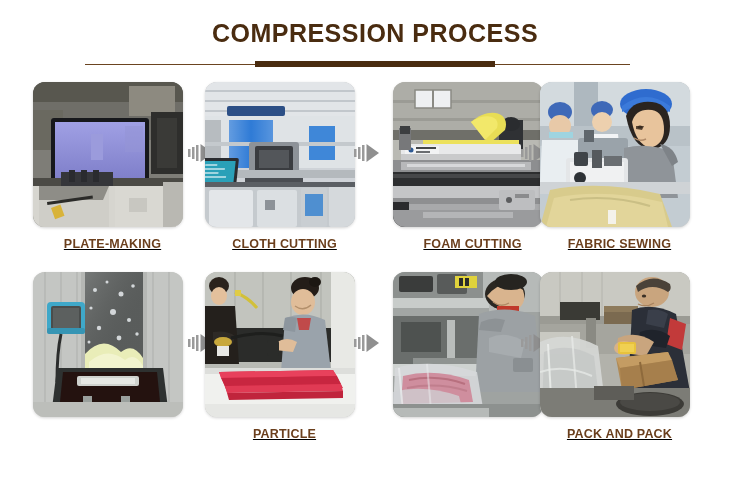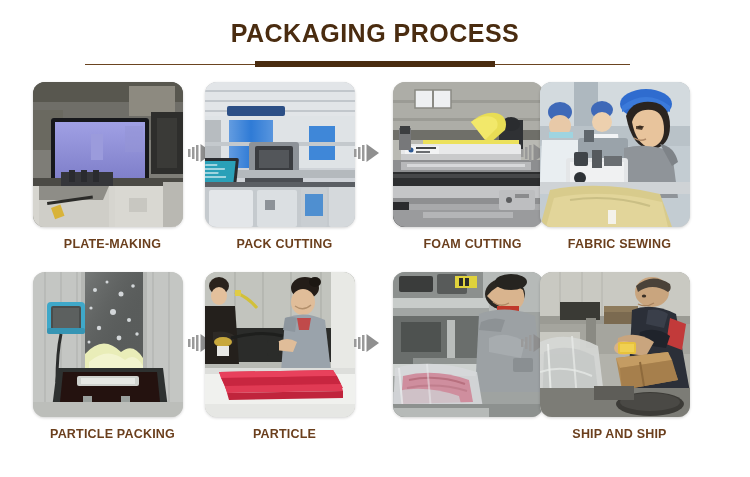--- a/index.html
+++ b/index.html
@@ -59,20 +59,21 @@
     top: 82px;
     width: 750px;
   }
   .row {
     position: relative;
     height: 190px;
   }
   .cell {
     position: absolute;
     width: 159px;
+    text-decoration: underline;
   }
   .cell.c0 { left: 33px; }
   .cell.c1 { left: 205px; }
   .cell.c2 { left: 393px; }
   .cell.c3 { left: 540px; }
 
   .card {
     width: 150px;
     height: 145px;
     border-radius: 12px;
@@ -106,21 +107,21 @@
   .arrow.a1 { left: 354px; }
   .arrow.a2 { left: 521px; }
 
   
   .sc { position: absolute; inset: 0; }
 </style>
 </head>
 <body>
 
 <div class="title-block">
-  <div class="title">PACKAGING PROCESS</div>
+  <div class="title">COMPRESSION PROCESS</div>
   <div class="divider-wrap">
     <div class="divider-thin"></div>
     <div class="divider-thick"></div>
   </div>
 </div>
 
 <div class="grid">
 
   <div class="row">
 
@@ -217,21 +218,21 @@
             <rect x="4" y="108" width="44" height="37" rx="2" fill="#e3e6e9"></rect>
             <rect x="52" y="108" width="40" height="37" rx="2" fill="#dbdfe2"></rect>
             <rect x="96" y="106" width="26" height="39" rx="2" fill="#c9ced2"></rect>
             <rect x="124" y="104" width="26" height="41" rx="2" fill="#d5d9dc"></rect>
             <rect x="0" y="100" width="150" height="5" fill="#5b5f64"></rect>
             <rect x="100" y="112" width="18" height="22" fill="#4f8fd0"></rect>
             <rect x="60" y="118" width="10" height="10" fill="#8d9298"></rect>
           </svg>
         </div>
       </div>
-      <div class="caption">PACK CUTTING</div>
+      <div class="caption">CLOTH CUTTING</div>
     </div>
 
     <div class="arrow a1">
       <svg viewBox="0 0 26 22" width="26" height="22">
         <rect x="0" y="7" width="2.5" height="8" fill="#9a9a9a"></rect>
         <rect x="4" y="5" width="2.5" height="12" fill="#9a9a9a"></rect>
         <rect x="8" y="3" width="2.5" height="16" fill="#9a9a9a"></rect>
         <path d="M12.5 2 L25 11 L12.5 20 Z" fill="#8f8f8f"></path>
       </svg>
     </div>
@@ -391,21 +392,20 @@
             <path d="M24 96 L130 96 L136 145 L18 145 Z" fill="#2e3130"></path>
             <path d="M30 100 L124 100 L128 140 L26 140 Z" fill="#24120f"></path>
             <rect x="44" y="104" width="62" height="10" rx="2" fill="#cfd2ce"></rect>
             <rect x="48" y="106" width="54" height="6" fill="#e6e8e4"></rect>
             <rect x="50" y="124" width="9" height="20" fill="#9aa09d"></rect>
             <rect x="88" y="124" width="9" height="20" fill="#9aa09d"></rect>
             <rect x="0" y="130" width="150" height="15" fill="#bcbeba"></rect>
           </svg>
         </div>
       </div>
-      <div class="caption">PARTICLE PACKING</div>
     </div>
 
     <div class="arrow a0">
       <svg viewBox="0 0 26 22" width="26" height="22">
         <rect x="0" y="7" width="2.5" height="8" fill="#9a9a9a"></rect>
         <rect x="4" y="5" width="2.5" height="12" fill="#9a9a9a"></rect>
         <rect x="8" y="3" width="2.5" height="16" fill="#9a9a9a"></rect>
         <path d="M12.5 2 L25 11 L12.5 20 Z" fill="#8f8f8f"></path>
       </svg>
     </div>
@@ -565,16 +565,16 @@
             <path d="M8 72 L12 142" stroke="#eef0ee" stroke-width="2" opacity="0.8"></path>
             <path d="M32 64 L38 140" stroke="#eef0ee" stroke-width="2" opacity="0.6"></path>
             <path d="M0 100 Q24 92 52 104" stroke="#eaecea" stroke-width="2" opacity="0.7" fill="none"></path>
             <rect x="0" y="116" width="150" height="29" fill="#7c7c76"></rect>
             <ellipse cx="110" cy="132" rx="34" ry="12" fill="#3c3b37"></ellipse>
             <ellipse cx="110" cy="130" rx="30" ry="9" fill="#4a4945"></ellipse>
             <rect x="54" y="114" width="40" height="14" fill="#5e5d58"></rect>
           </svg>
         </div>
       </div>
-      <div class="caption">SHIP AND SHIP</div>
+      <div class="caption">PACK AND PACK</div>
     </div>
   </div>
 </div>
 
 </body></html>

